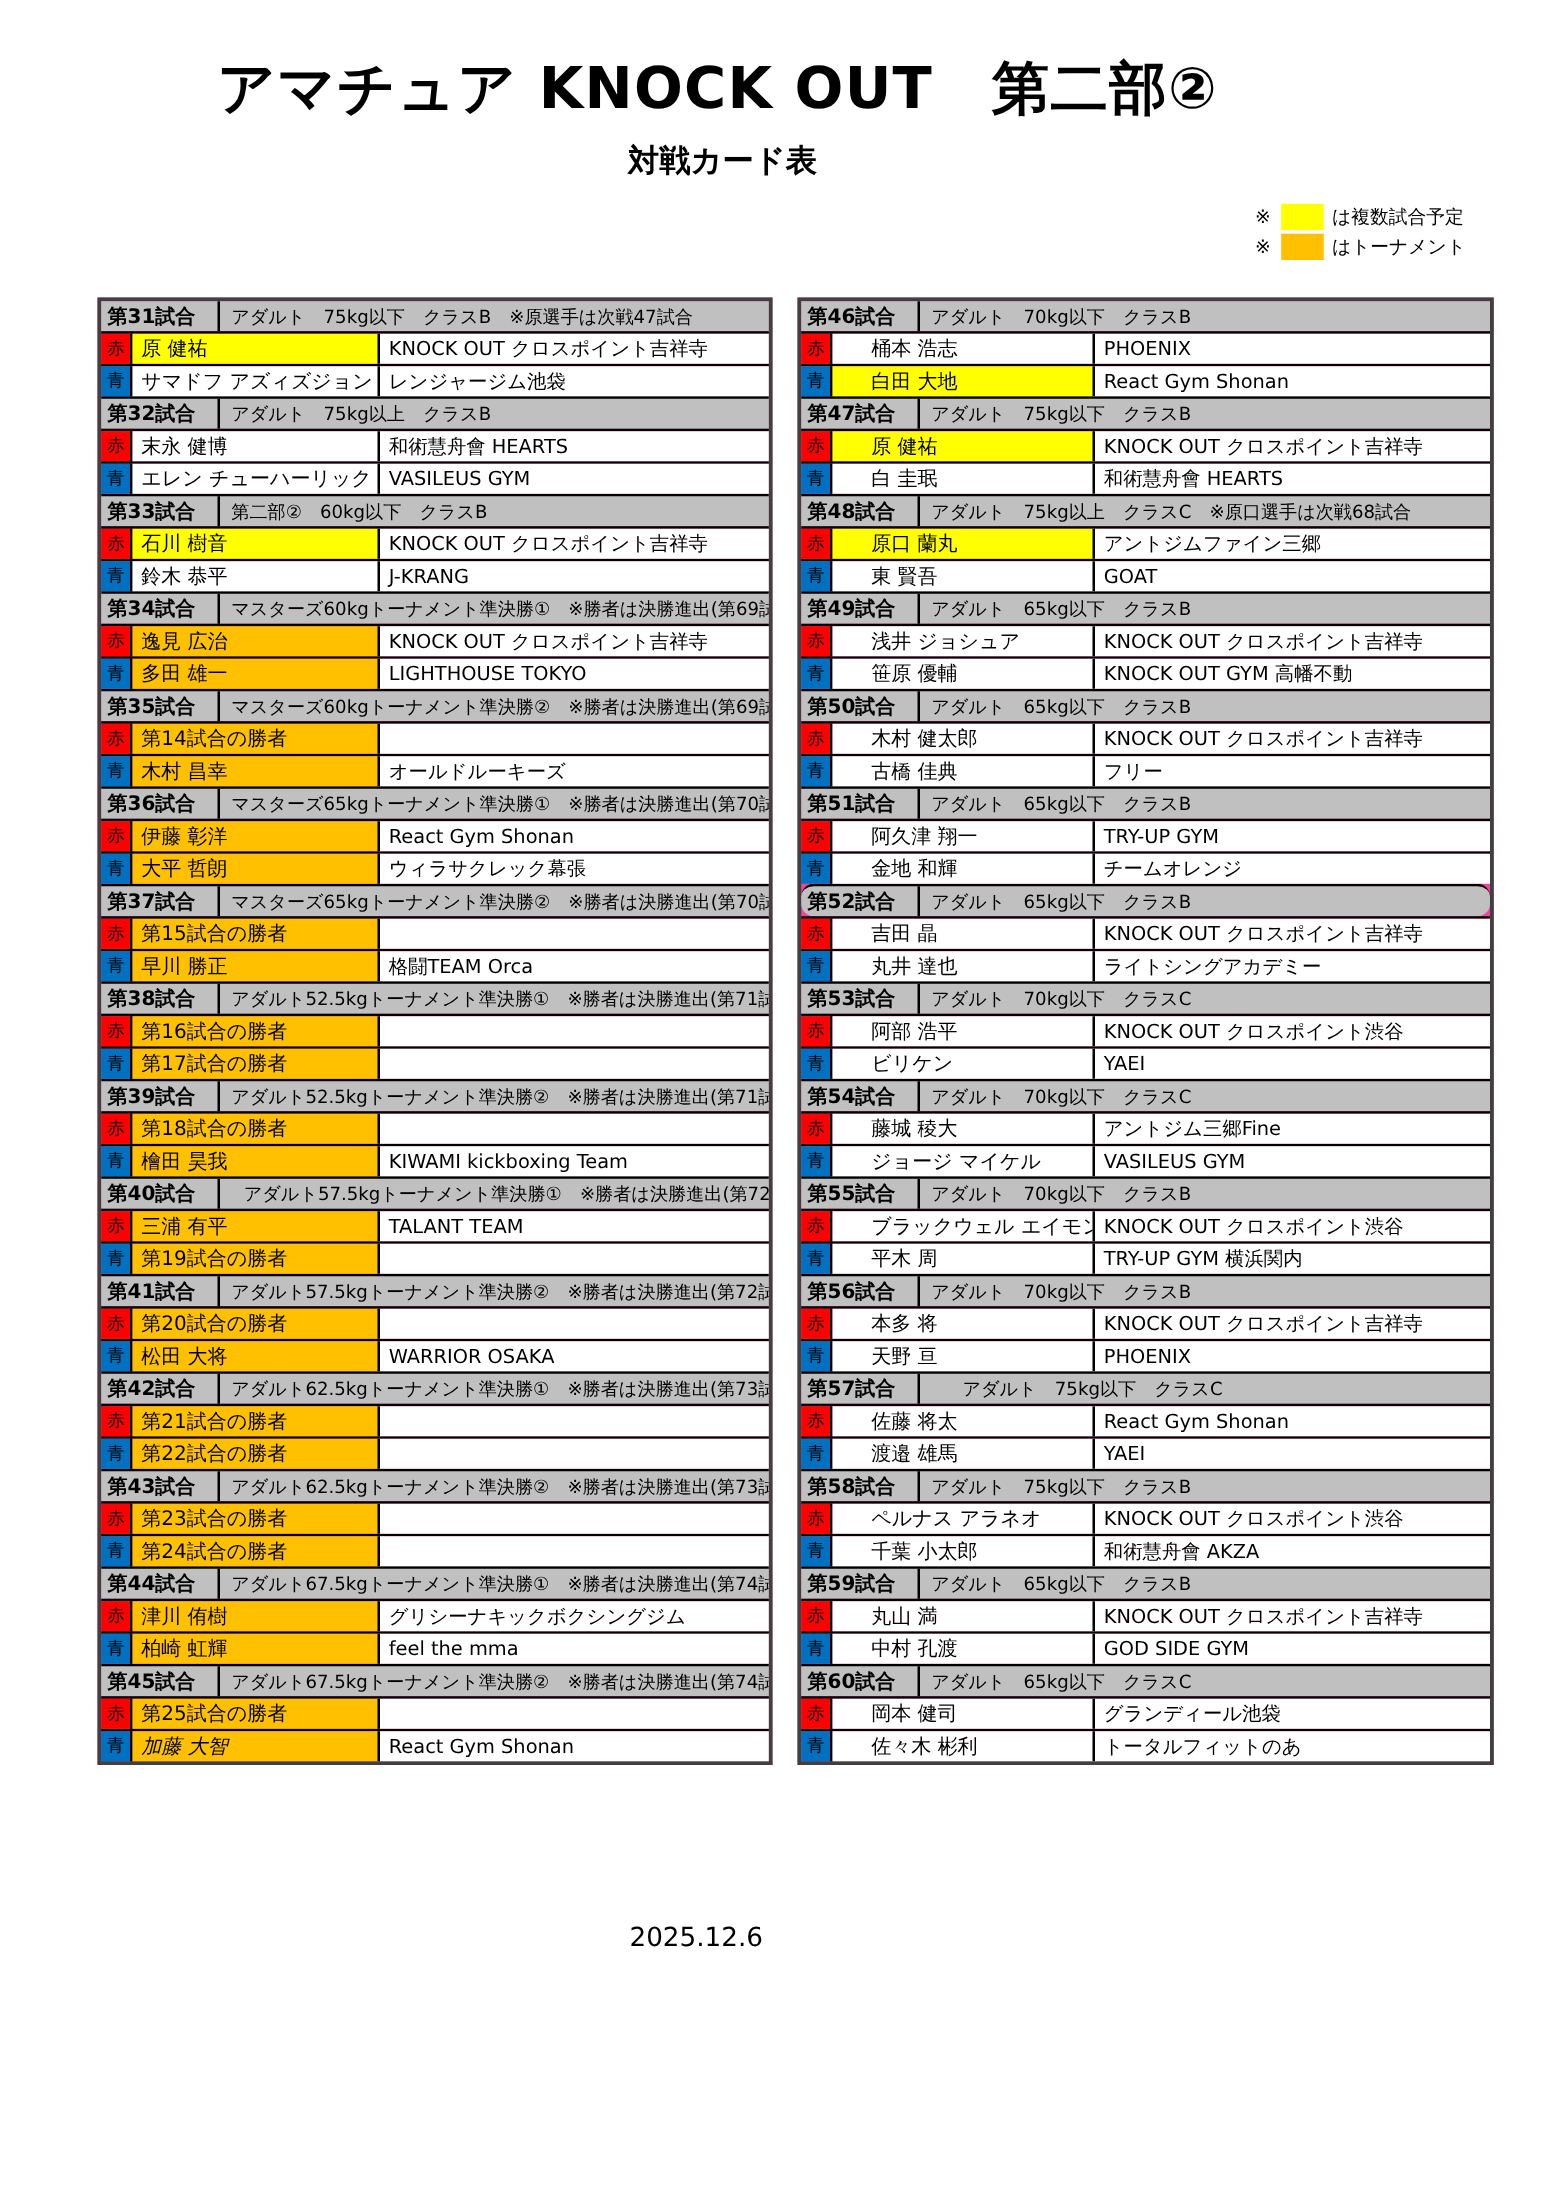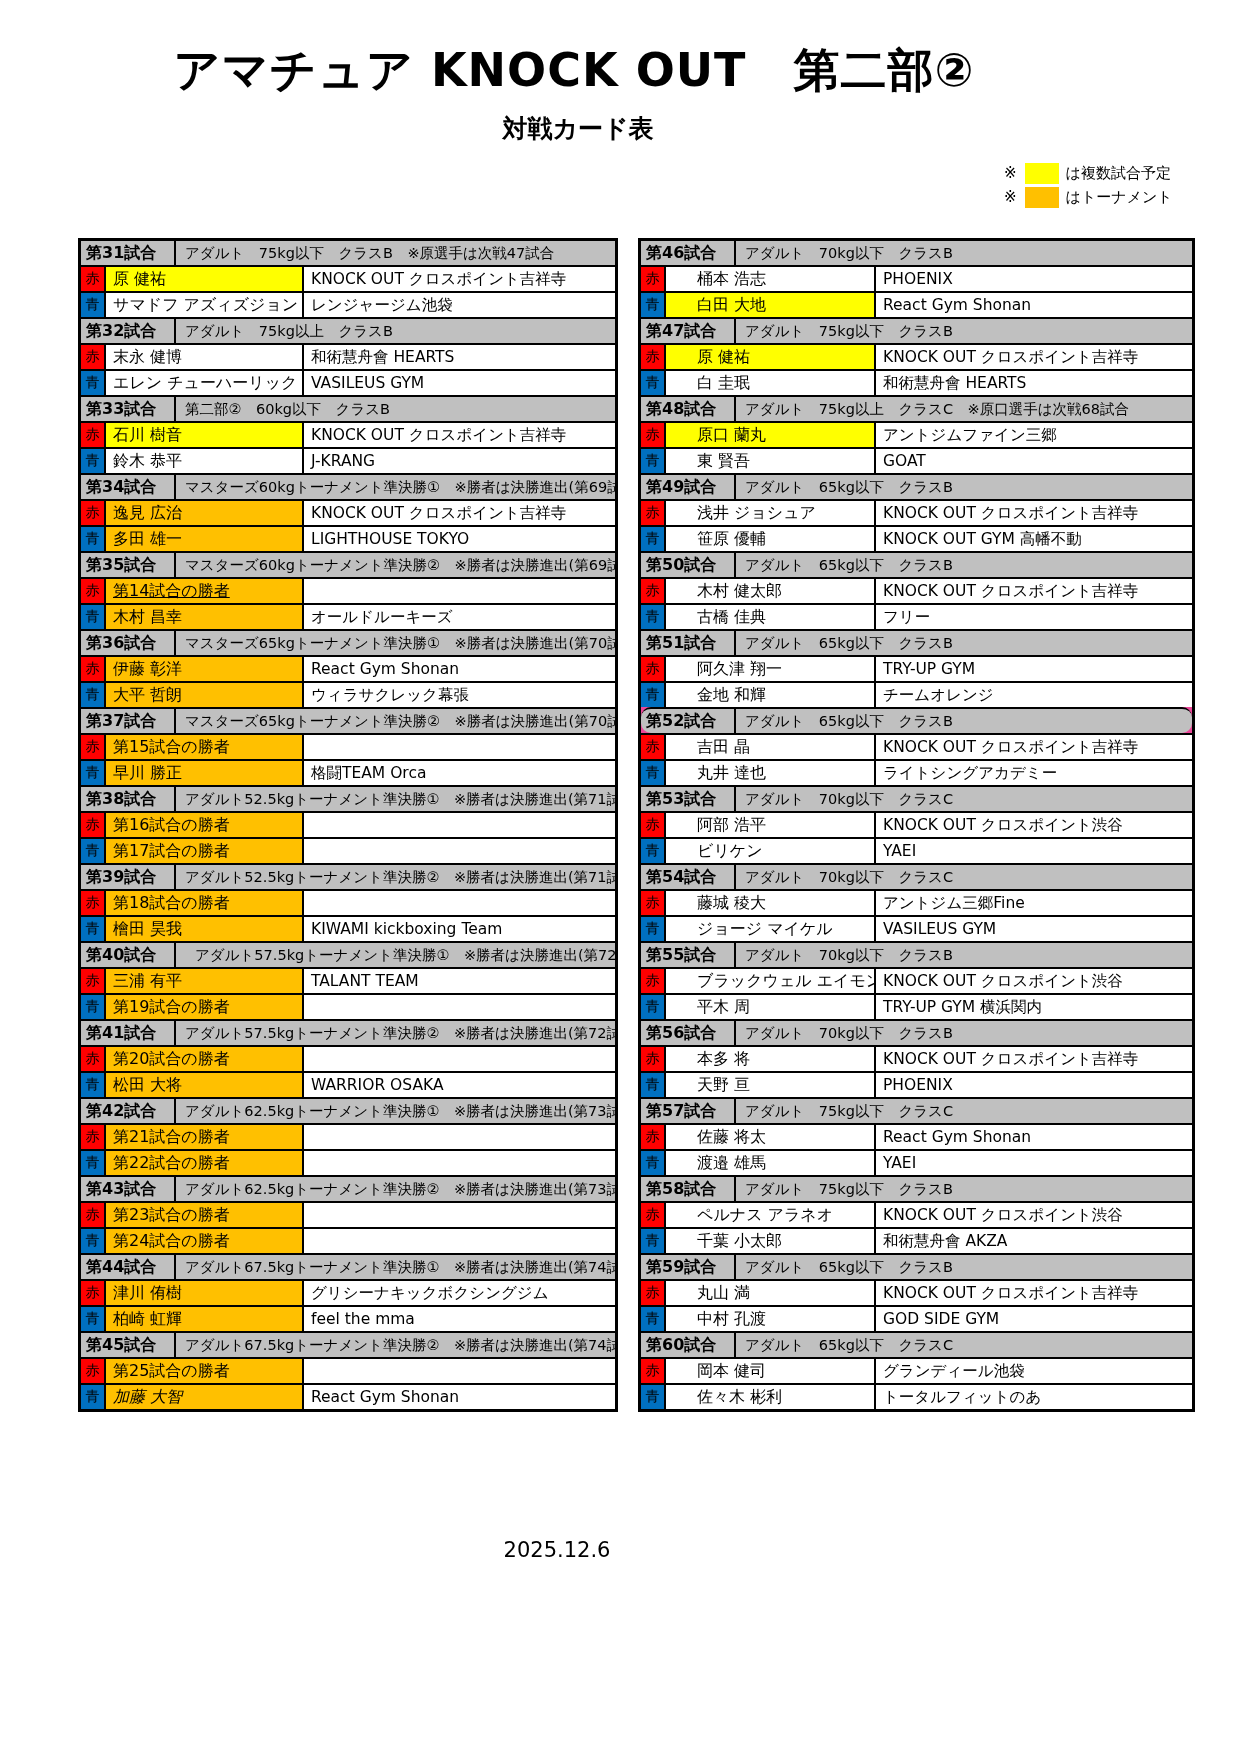--- a/index.html
+++ b/index.html
@@ -10,21 +10,21 @@
          font-size:46px;font-weight:bold;letter-spacing:1px;}
   .subtitle{position:absolute;top:112px;left:0;width:1156px;text-align:center;
             font-size:25px;font-weight:bold;}
 
   .legend{position:absolute;left:1004px;top:161px;}
   .legend-row{display:flex;align-items:center;height:24px;}
   .lmark{font-size:15px;margin-right:8px;}
   .sw{width:34px;height:21px;display:inline-block;margin-right:7px;}
   .ltext{font-size:15px;white-space:nowrap;}
 
-  .match-table{position:absolute;border:3px solid #000000;background:#ec4899;}
+  .match-table{position:absolute;border:3px solid #404040;background:#ec4899;}
   .match-table.left{left:78px;top:238px;width:534px;}
   .match-table.right{left:638px;top:238px;width:551px;}
 
   .row{display:flex;height:24px;border-top:2px solid #000;}
   .row:first-child{border-top:none;}
   .hrow{background:#c0c0c0;}
   .cell{display:flex;align-items:center;white-space:nowrap;overflow:hidden;box-sizing:border-box;}
   .mno{width:95px;border-right:2px solid #000;font-weight:bold;font-size:16px;padding-left:5px;}
   .minfo{flex:1;font-size:14.5px;padding-left:9px;}
   .corner{width:25px;justify-content:center;font-size:14px;border-right:2px solid #000;}
@@ -112,21 +112,21 @@
         <div class="cell corner" style="background: rgb(0, 112, 192);">青</div>
         <div class="cell fname" style="background: rgb(255, 192, 0);">多田 雄一</div>
         <div class="cell fclub">LIGHTHOUSE TOKYO</div>
       </div>
       <div class="row hrow" style="background: rgb(192, 192, 192);">
         <div class="cell mno">第35試合</div>
         <div class="cell minfo">マスターズ60kgトーナメント準決勝②　※勝者は決勝進出(第69試合)</div>
       </div>
       <div class="row">
         <div class="cell corner" style="background: rgb(255, 0, 0);">赤</div>
-        <div class="cell fname" style="background: rgb(255, 192, 0); text-decoration: underline;">第14試合の勝者</div>
+        <div class="cell fname" style="background: rgb(255, 192, 0);">第14試合の勝者</div>
         <div class="cell fclub"></div>
       </div>
       <div class="row">
         <div class="cell corner" style="background: rgb(0, 112, 192);">青</div>
         <div class="cell fname" style="background: rgb(255, 192, 0);">木村 昌幸</div>
         <div class="cell fclub">オールドルーキーズ</div>
       </div>
       <div class="row hrow" style="background: rgb(192, 192, 192);">
         <div class="cell mno">第36試合</div>
         <div class="cell minfo">マスターズ65kgトーナメント準決勝①　※勝者は決勝進出(第70試合)</div>
@@ -416,21 +416,21 @@
       <div class="row">
         <div class="cell corner" style="background: rgb(255, 0, 0);">赤</div>
         <div class="cell fname">本多 将</div>
         <div class="cell fclub">KNOCK OUT クロスポイント吉祥寺</div>
       </div>
       <div class="row">
         <div class="cell corner" style="background: rgb(0, 112, 192);">青</div>
         <div class="cell fname">天野 亘</div>
         <div class="cell fclub">PHOENIX</div>
       </div>
-      <div class="row hrow" style="background: rgb(192, 192, 192);">
+      <div class="row hrow" style="background: rgb(192, 192, 192); gap: 25px;">
         <div class="cell mno">第57試合</div>
         <div class="cell minfo">アダルト　75kg以下　クラスC</div>
       </div>
       <div class="row">
         <div class="cell corner" style="background: rgb(255, 0, 0);">赤</div>
         <div class="cell fname">佐藤 将太</div>
         <div class="cell fclub">React Gym Shonan</div>
       </div>
       <div class="row">
         <div class="cell corner" style="background: rgb(0, 112, 192);">青</div>

